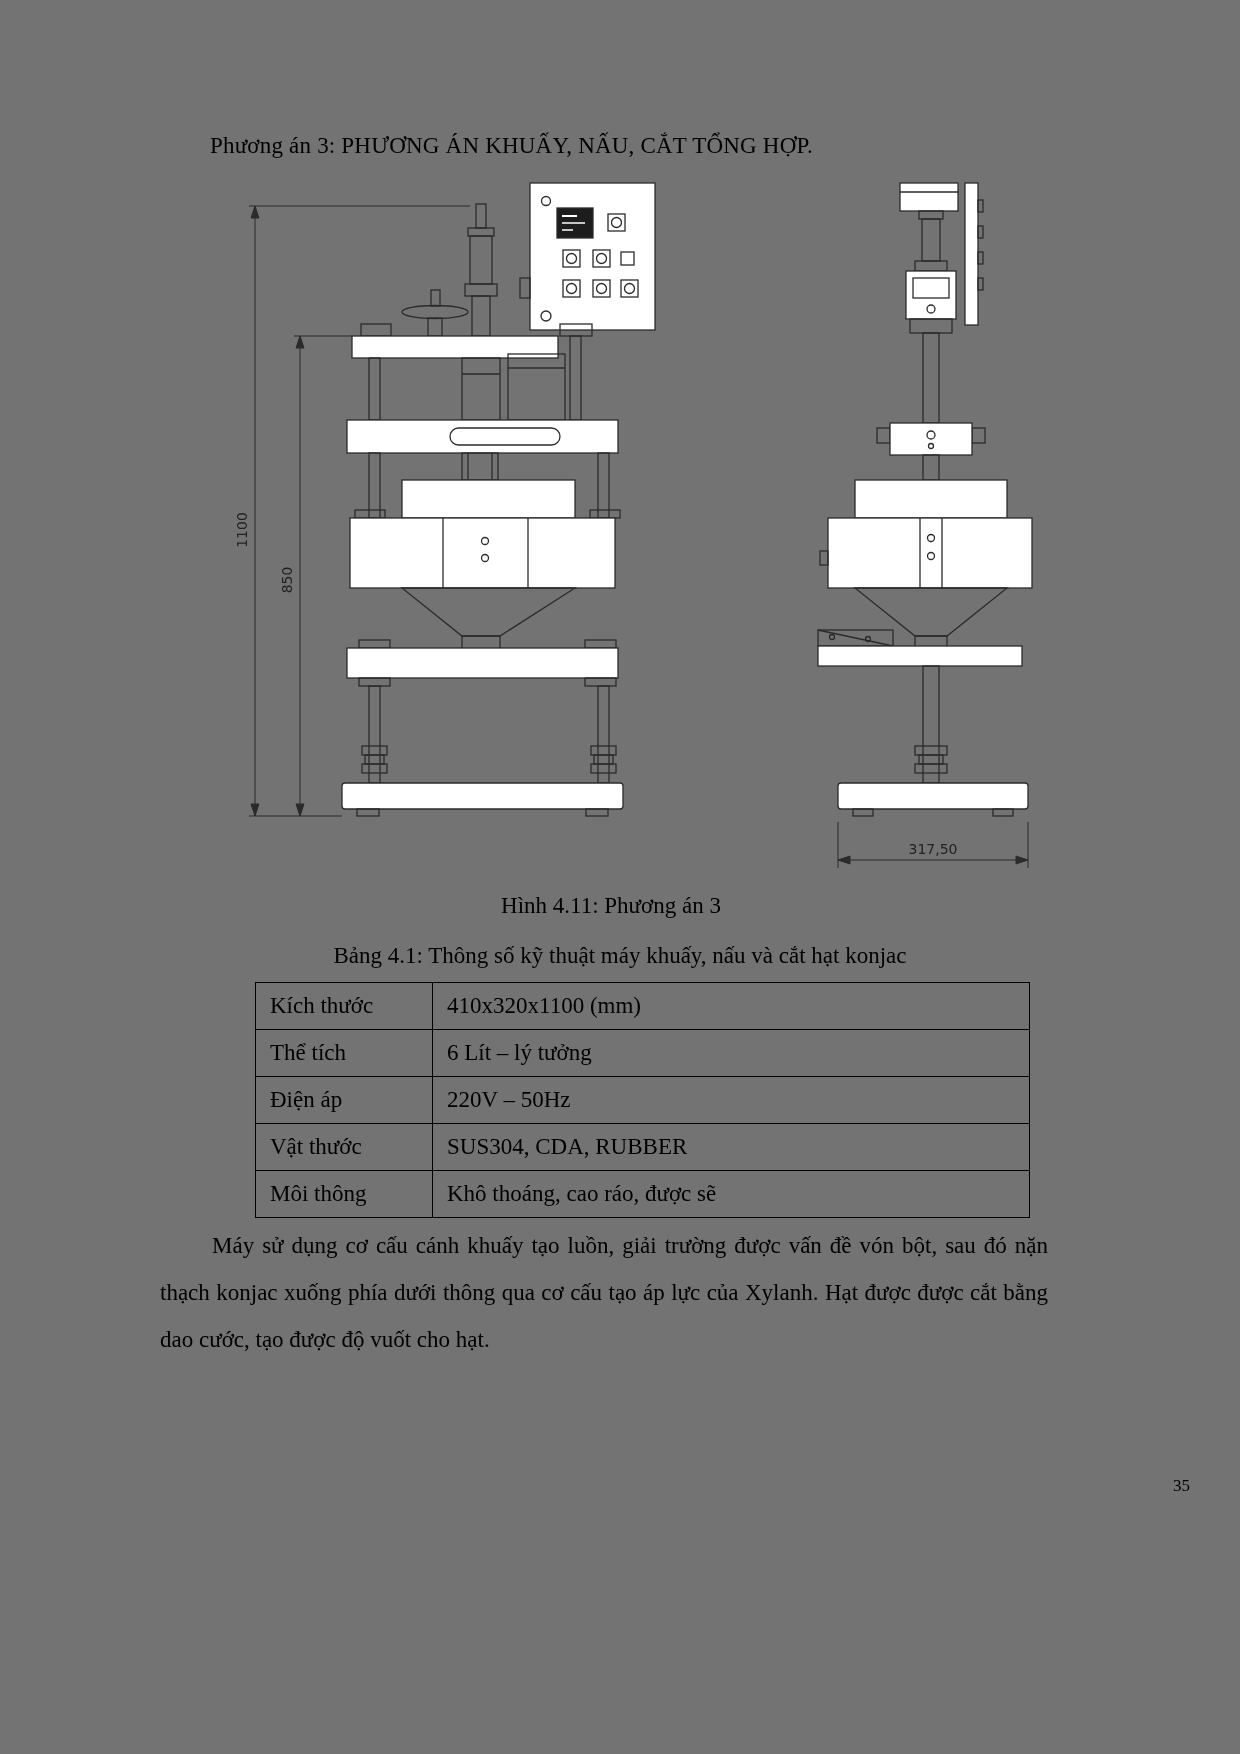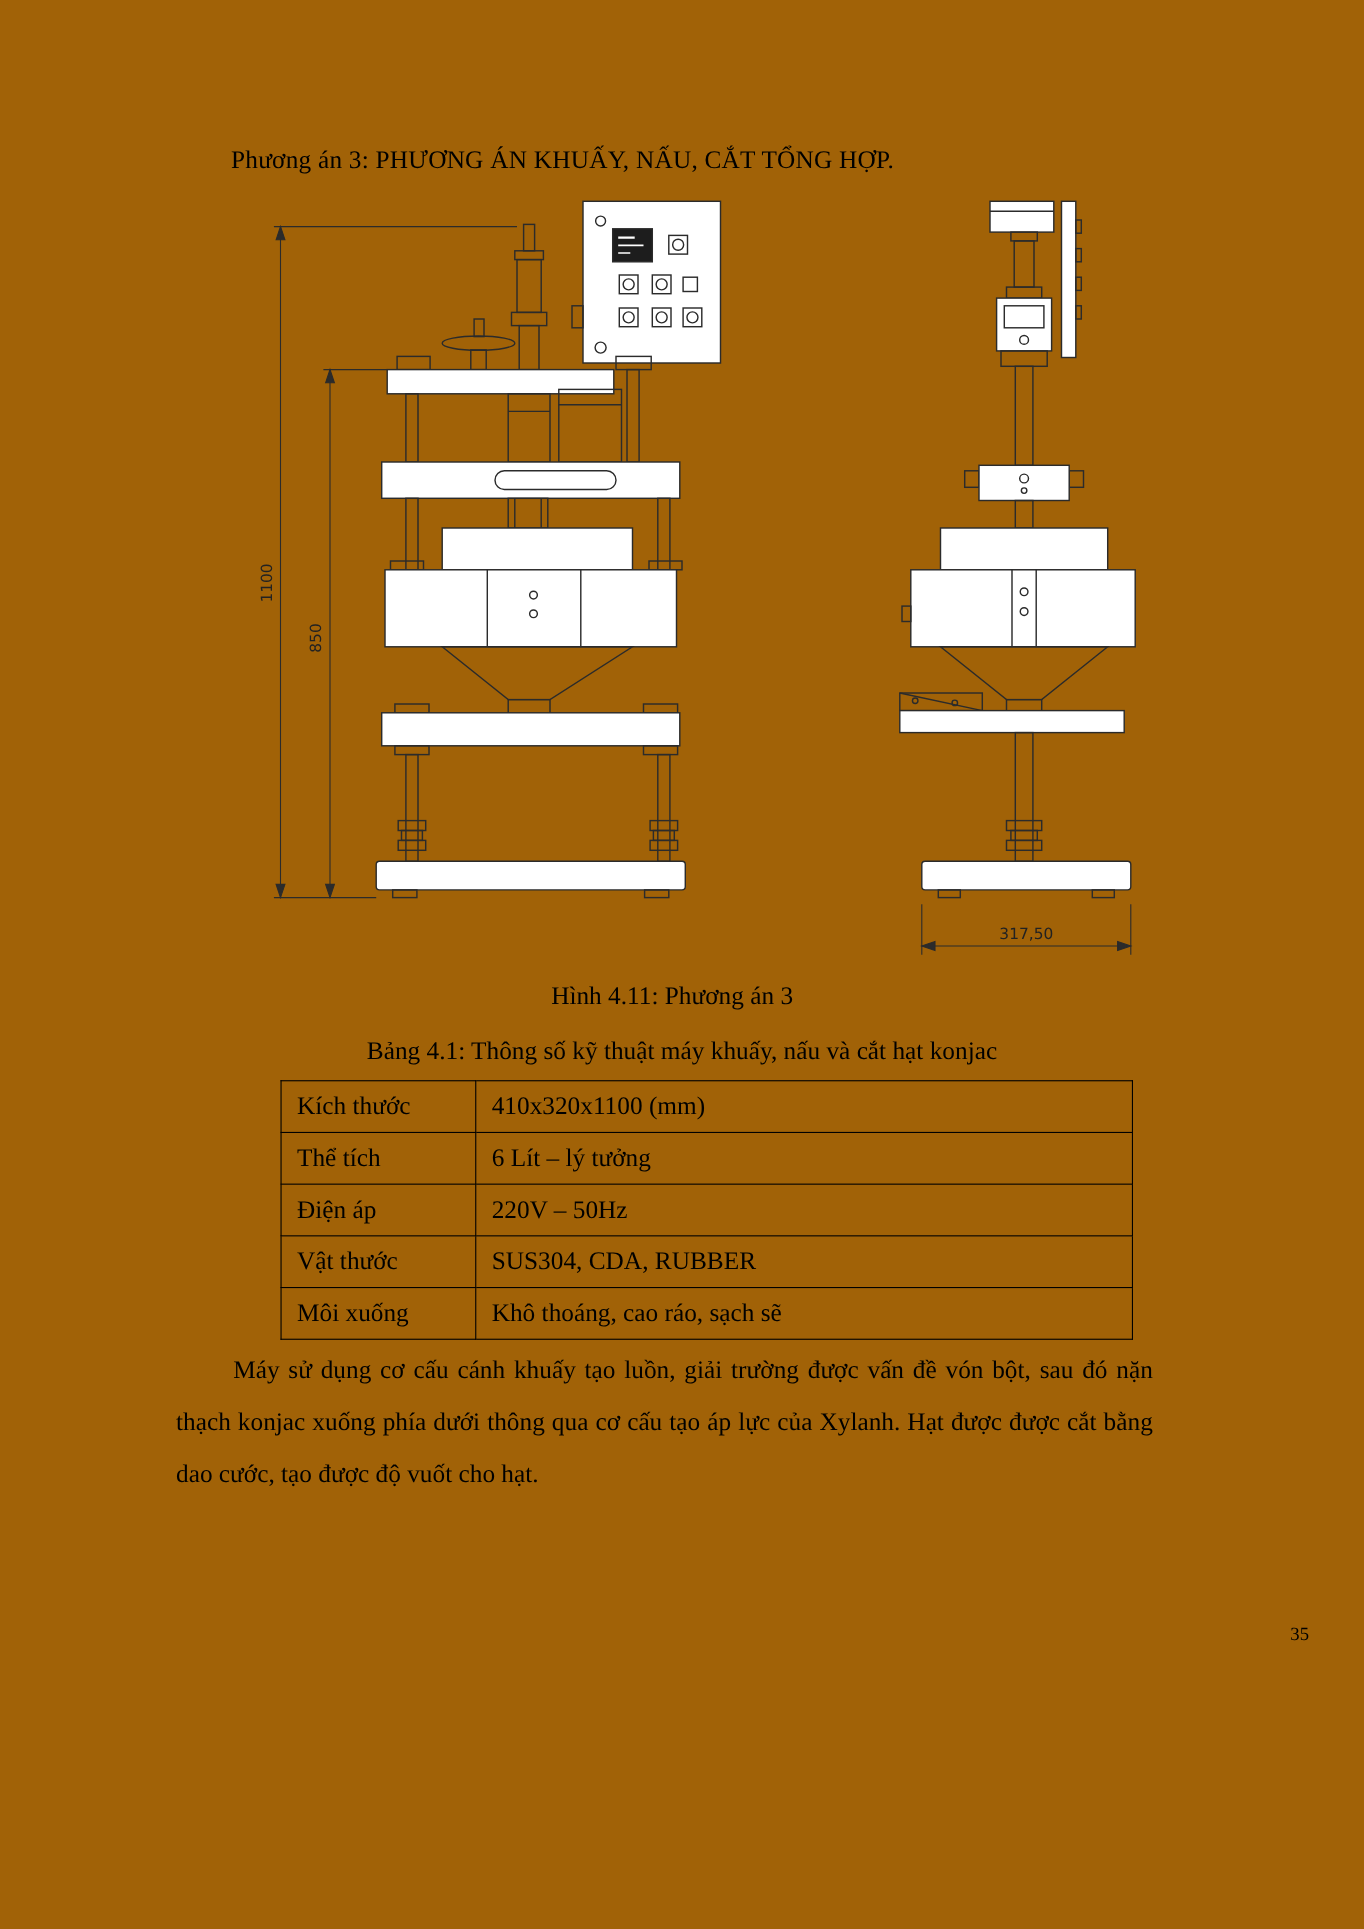--- a/index.html
+++ b/index.html
@@ -1,20 +1,20 @@
 <!DOCTYPE html>
 <html><head>
 <meta charset="utf-8">
 <style>
   * { margin:0; padding:0; box-sizing:border-box; }
   html,body { background:#ffffff; }
   .page {
     position:relative;
     width:1240px; height:1754px;
-    background:#a16207;
+    background:#737373;
     font-family:"Liberation Serif", serif;
     color:#000;
     overflow:hidden;
   }
   .heading {
     position:absolute; top:133px; left:210px;
     font-size:23px; letter-spacing:0.2px;
   }
   .drawing {
     position:absolute; top:178px; left:165px;
@@ -255,22 +255,22 @@
       </tr>
       <tr>
         <td class="lbl">Điện áp</td>
         <td>220V – 50Hz</td>
       </tr>
       <tr>
         <td class="lbl">Vật thước</td>
         <td>SUS304, CDA, RUBBER</td>
       </tr>
       <tr>
-        <td class="lbl">Môi xuống</td>
-        <td>Khô thoáng, cao ráo, sạch sẽ</td>
+        <td class="lbl">Môi thông</td>
+        <td>Khô thoáng, cao ráo, được sẽ</td>
       </tr>
     </tbody>
   </table>
 
   <p class="body-par">Máy sử dụng cơ cấu cánh khuấy tạo luồn, giải trường được vấn đề vón bột, sau đó nặn thạch konjac xuống phía dưới thông qua cơ cấu tạo áp lực của Xylanh. Hạt được được cắt bằng dao cước, tạo được độ vuốt cho hạt.</p>
 
   <div class="page-num">35</div>
 
 </div>
 

